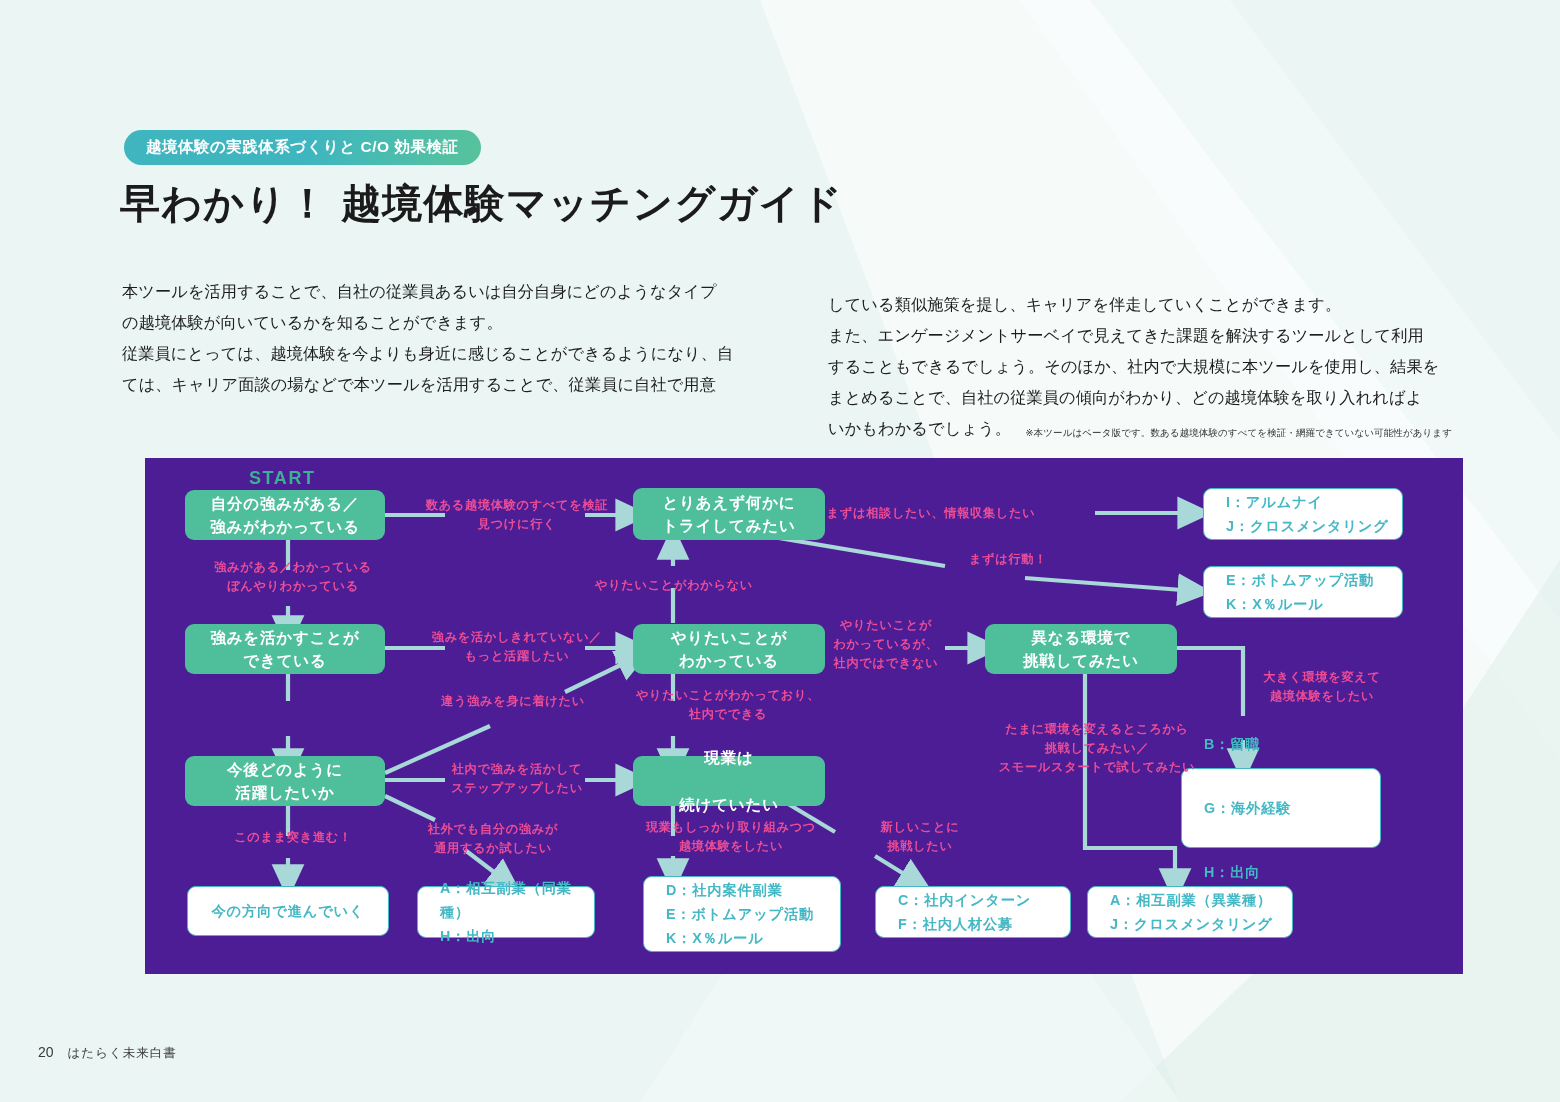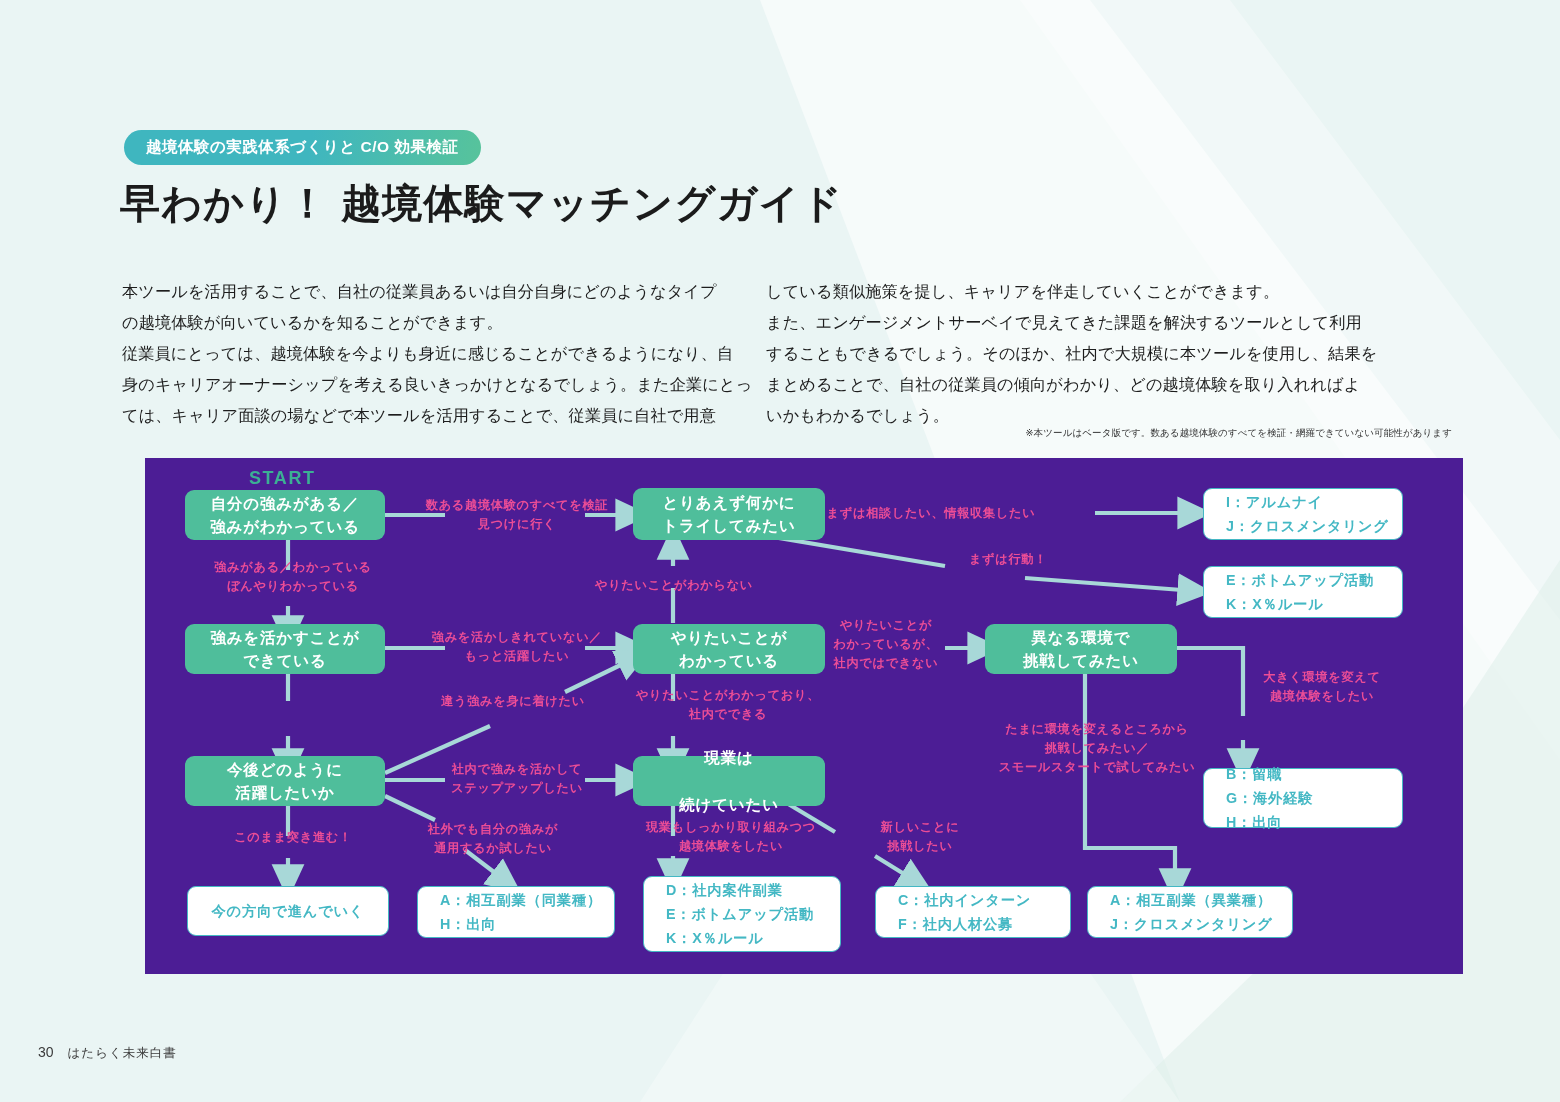--- a/index.html
+++ b/index.html
@@ -52,21 +52,21 @@
   
   .body-col {
     position: absolute;
     top: 276px;
     font-size: 16.2px;
     line-height: 31px;
     color: #1d1d1d;
     letter-spacing: 0.1px;
   }
   #body-left  { left: 122px; width: 652px; }
-  #body-right { left: 766px; width: 652px; }
+  #body-right { left: 828px; width: 652px; margin-top: 13px; }
   .body-col p { margin: 0; }
 
   #footnote {
     position: absolute;
     left: 800px; top: 427px;
     width: 652px;
     text-align: right;
     font-size: 9.5px;
     color: #333;
     letter-spacing: 0.1px;
@@ -178,21 +178,20 @@
 <div id="page">
 
   <div id="badge">越境体験の実践体系づくりと C/O 効果検証</div>
 
   <h1 id="main-title">早わかり！ 越境体験マッチングガイド</h1>
 
   <div class="body-col" id="body-left">
     <p>本ツールを活用することで、自社の従業員あるいは自分自身にどのようなタイプ</p>
     <p>の越境体験が向いているかを知ることができます。</p>
     <p>従業員にとっては、越境体験を今よりも身近に感じることができるようになり、自</p>
-    <p>身のキャリアオーナーシップを考える良いきっかけとなるでしょう。また企業にとっ</p>
     <p>ては、キャリア面談の場などで本ツールを活用することで、従業員に自社で用意</p>
   </div>
 
   <div class="body-col" id="body-right">
     <p>している類似施策を提し、キャリアを伴走していくことができます。</p>
     <p>また、エンゲージメントサーベイで見えてきた課題を解決するツールとして利用</p>
     <p>することもできるでしょう。そのほか、社内で大規模に本ツールを使用し、結果を</p>
     <p>まとめることで、自社の従業員の傾向がわかり、どの越境体験を取り入れればよ</p>
     <p>いかもわかるでしょう。</p>
   </div>
@@ -302,31 +301,31 @@
     <div class="node outcome" style="left:1058px; top:30px; width:200px; height:52px;">
       <span>I：アルムナイ</span>
       <span>J：クロスメンタリング</span>
     </div>
 
     <div class="node outcome" style="left:1058px; top:108px; width:200px; height:52px;">
       <span>E：ボトムアップ活動</span>
       <span>K：X％ルール</span>
     </div>
 
-    <div class="node outcome" style="left:1058px; top:310px; width:200px; height:60px;">
+    <div class="node outcome" style="left:1036px; top:310px; width:200px; height:80px;gap:40px;">
       <span>B：留職</span>
       <span>G：海外経験</span>
       <span>H：出向</span>
     </div>
 
     <div class="node outcome centered" style="left:42px; top:428px; width:202px; height:50px;">
       <span>今の方向で進んでいく</span>
     </div>
 
-    <div class="node outcome" style="left:272px; top:428px; width:198px; height:52px;">
+    <div class="node outcome" style="left:272px; top:428px; width:178px; height:52px;">
       <span>A：相互副業（同業種）</span>
       <span>H：出向</span>
     </div>
 
     <div class="node outcome" style="left:498px; top:418px; width:198px; height:76px;">
       <span>D：社内案件副業</span>
       <span>E：ボトムアップ活動</span>
       <span>K：X％ルール</span>
     </div>
 
@@ -382,17 +381,17 @@
     <div class="edge-label" style="left:1080px; top:210px; width:194px;">大きく環境を変えて
 越境体験をしたい</div>
 
     <div class="edge-label" style="left:828px; top:262px; width:248px;">たまに環境を変えるところから
 挑戦してみたい／
 スモールスタートで試してみたい</div>
 
   </div>
 
   <div id="footer">
-    <span id="footer-num">30</span>
+    <span id="footer-num">20</span>
     <span id="footer-text">はたらく未来白書</span>
   </div>
 
 </div>
 
 </body></html>

